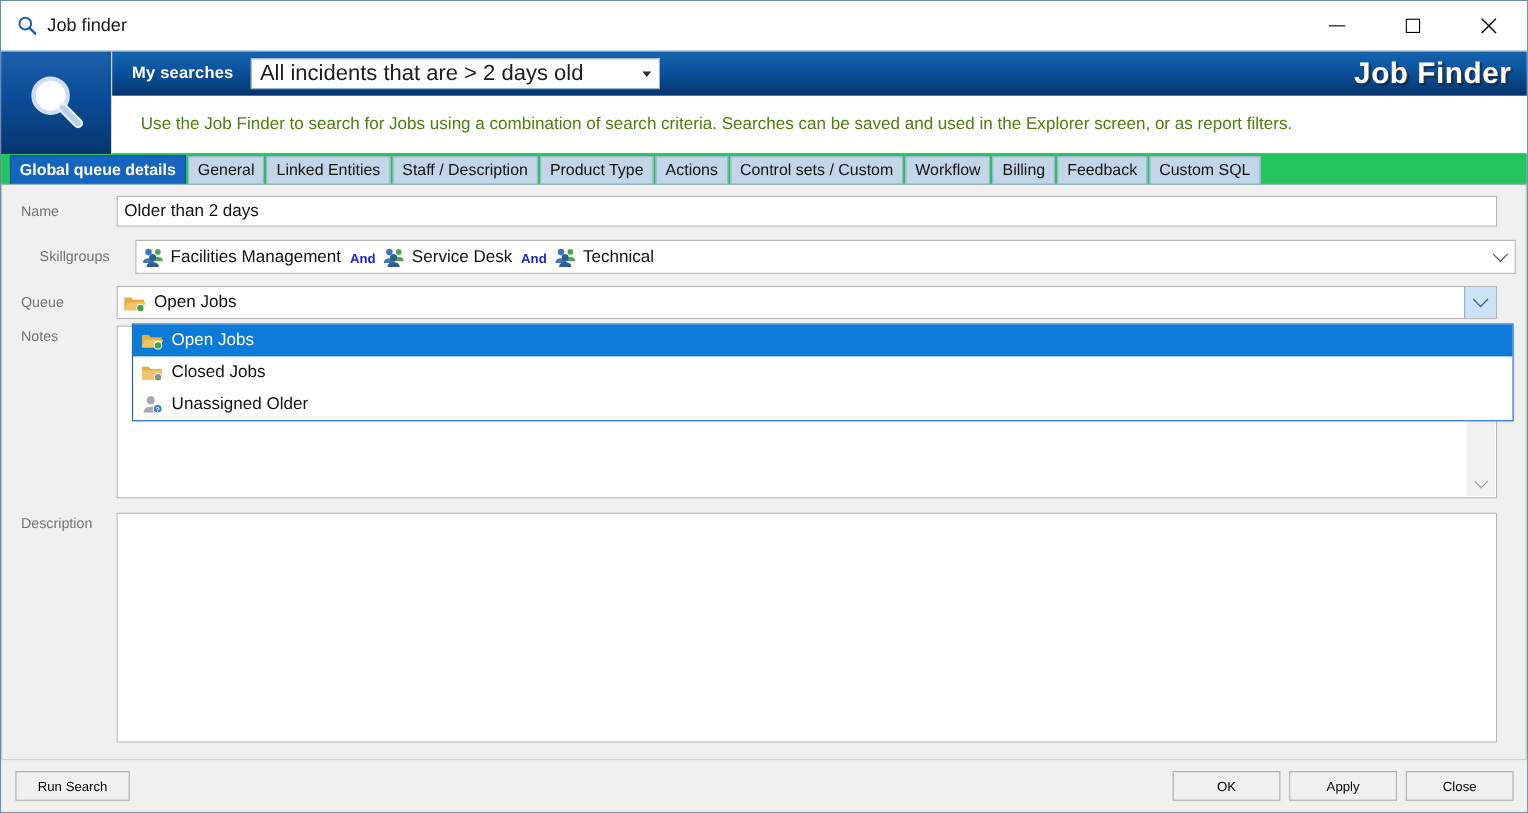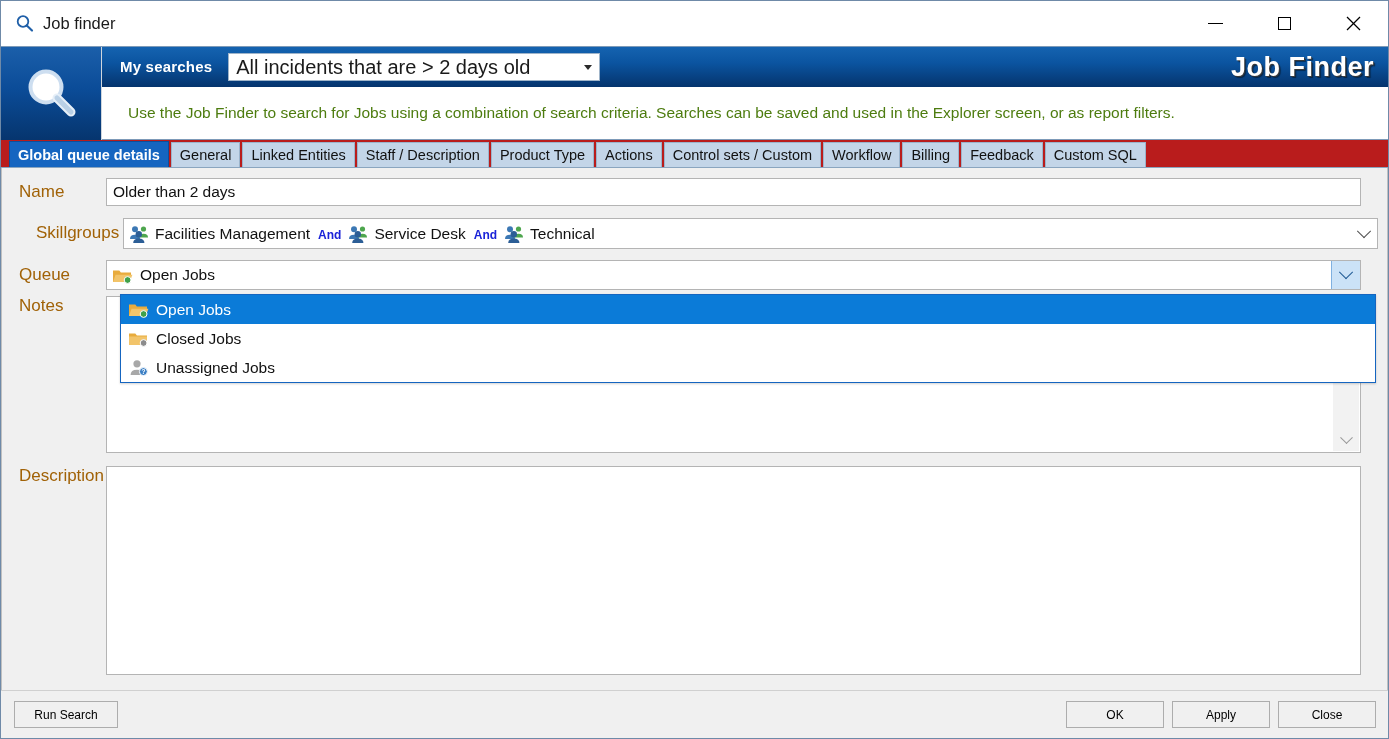--- a/index.html
+++ b/index.html
@@ -131,21 +131,21 @@
     font-size: 15.5px;
     color: #4d7c0f;
     padding-left: 26px;
     border-bottom: 1px solid #7d9ab8;
   }
 
   
   .tabstrip {
     flex: none;
     height: 28px;
-    background: #b91c1c;
+    background: #22c55e;
     display: flex; align-items: flex-end;
     padding-left: 8px;
     border-bottom: 1px solid #8aa5bf;
     box-sizing: border-box;
   }
   .tab {
     height: 25px;
     line-height: 25px;
     padding: 0 8px;
     font-size: 14.5px;
@@ -169,22 +169,22 @@
   .body {
     flex: 1;
     background: #f0f0f0;
     position: relative;
     border-left: 1px solid #c0c0c0;
     border-right: 1px solid #c0c0c0;
     box-sizing: border-box;
   }
   .frow { position: absolute; display: flex; }
   .flabel {
-    font-size: 17px;
-    color: #a16207;
+    font-size: 13px;
+    color: #737373;
     width: 104px;
     padding-left: 17px;
     box-sizing: border-box;
     flex: none;
   }
   .field {
     background: #ffffff;
     border: 1px solid #b4b4b4;
     box-sizing: border-box;
     display: flex; align-items: center;
@@ -480,21 +480,21 @@
       </div>
       <div class="opt">
         <span>
           <svg width="21" height="17" viewBox="0 0 21 17">
             <circle cx="9" cy="4.8" r="3.6" fill="#a8a8a8"></circle>
             <path d="M2.6 16 q0-5.2 6.4-5.2 t6.4 5.2z" fill="#a8a8a8"></path>
             <circle cx="15.4" cy="12.6" r="4" fill="#3b7fc4" stroke="#ffffff" stroke-width="1"></circle>
             <text x="15.4" y="15.4" font-size="6.5" fill="#ffffff" text-anchor="middle" font-family="Liberation Sans, sans-serif" font-weight="bold">?</text>
           </svg>
         </span>
-        <span class="opt-label">Unassigned Jobs</span>
+        <span class="opt-label">Unassigned Older</span>
       </div>
     </div>
 
     <div class="frow" id="row-notes">
       <div class="flabel">Notes</div>
       <div class="field" id="notes-field">
         <div class="vscroll">
           <div class="sb-down">
             <span class="chev"></span>
           </div>

